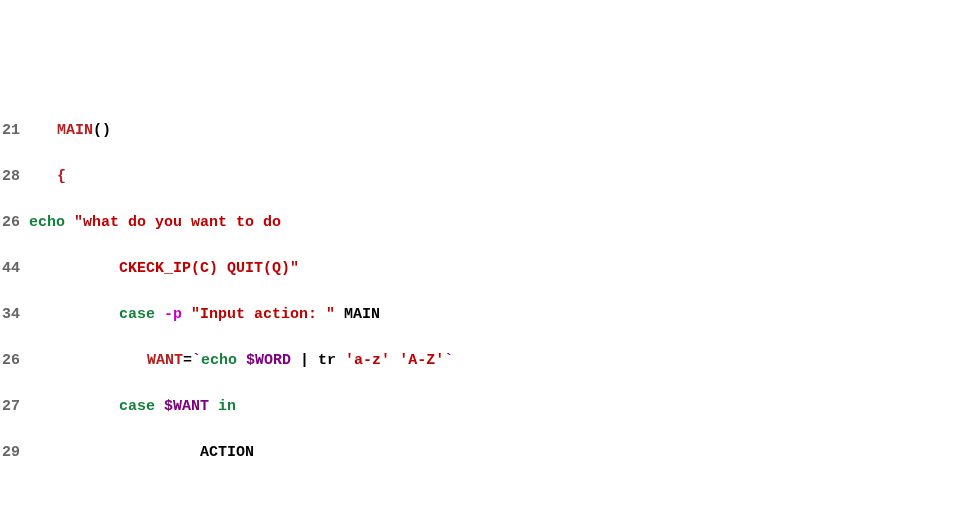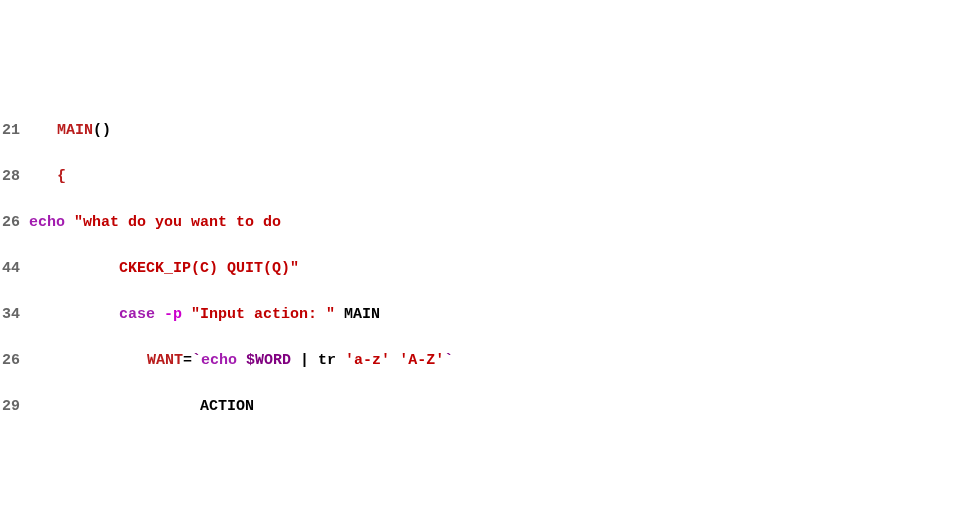--- a/index.html
+++ b/index.html
@@ -9,38 +9,39 @@
     font-family: "Courier New", Courier, monospace;
     font-size: 15px;
     font-weight: bold;
     line-height: 23px;
     white-space: pre;
     color: #000000;
   }
   .line { display: block; }
   .ln { color: #666666; text-align: left; display: inline-block; width: 2ch; margin-right: 1ch; }
   .t-teal  { color: #b91c1c; margin-left: 28px; }
-  .t-brown { color: #a21caf; }
+  .t-brown { color: #15803d; }
   .t-red   { color: #c00000; }
   .t-purple{ color: #800080; }
   .t-magenta{ color: #cc00cc; }
   .t-black { color: #000000; }
 </style>
 </head>
 <body>
 
 
 
 <div>
 <span class="line"><span class="ln">21</span><span class="t-teal">MAIN</span><span class="t-black">()</span></span>
 <span class="line"><span class="ln">28</span><span class="t-teal">{</span></span>
 <span class="line"><span class="ln">26</span><span class="t-brown">echo </span><span class="t-red">"what do you want to do</span></span>
 <span class="line"><span class="ln">44</span><span class="t-red">          CKECK_IP(C) QUIT(Q)"</span></span>
 <span class="line"><span class="ln">34</span><span class="t-black">          </span><span class="t-brown">case </span><span class="t-magenta">-p </span><span class="t-red">"Input action: "</span><span class="t-black"> MAIN</span></span>
 <span class="line"><span class="ln">26</span><span class="t-black">          </span><span class="t-teal">WANT</span><span class="t-black">=</span><span class="t-purple">`</span><span class="t-brown">echo </span><span class="t-purple">$WORD</span><span class="t-black"> | tr </span><span class="t-red">'a-z'</span><span class="t-black"> </span><span class="t-red">'A-Z'</span><span class="t-purple">`</span></span>
+<span class="line"><span class="ln">27</span><span class="t-black">          </span><span class="t-brown">case </span><span class="t-purple">$WANT</span><span class="t-brown"> in</span></span>
 <span class="line"><span class="ln">29</span><span class="t-black">                   </span><span class="t-black">ACTION</span></span>
 
 
 
 
 
 
 
 
 

